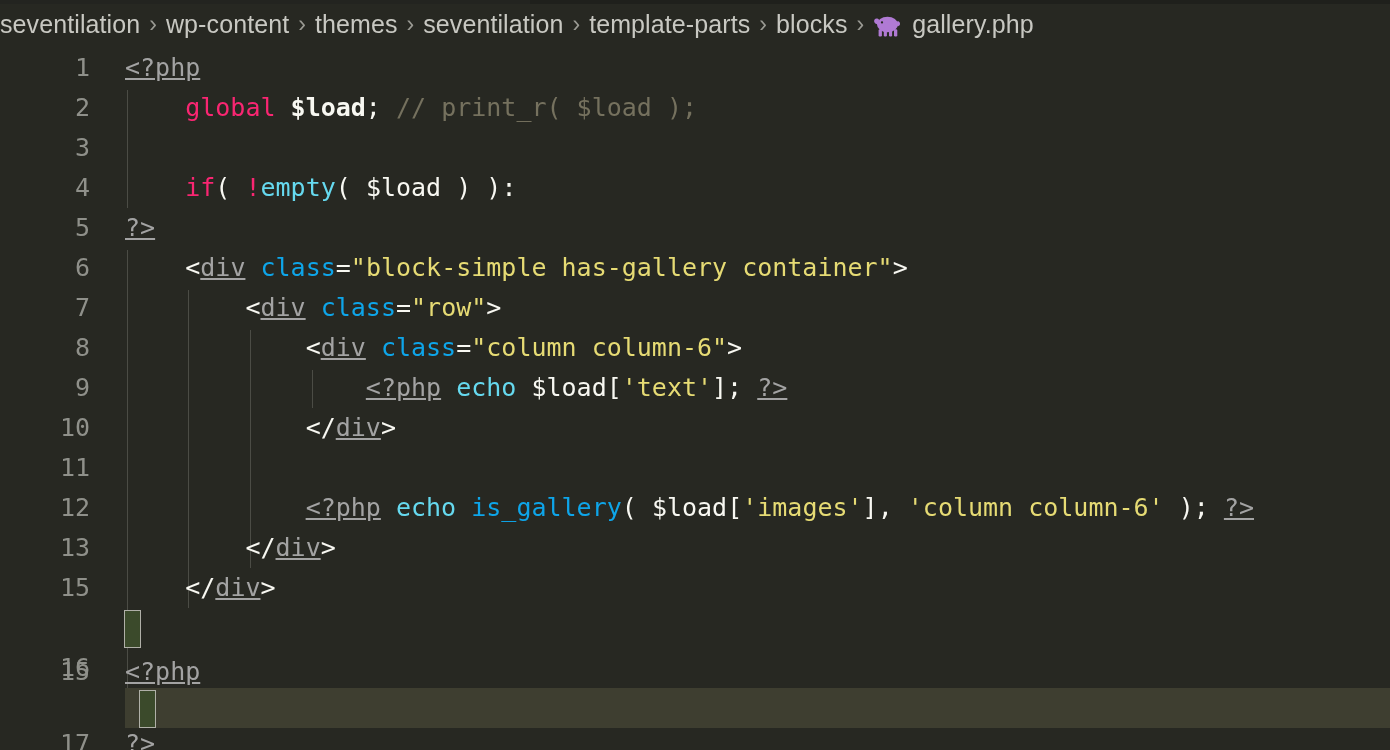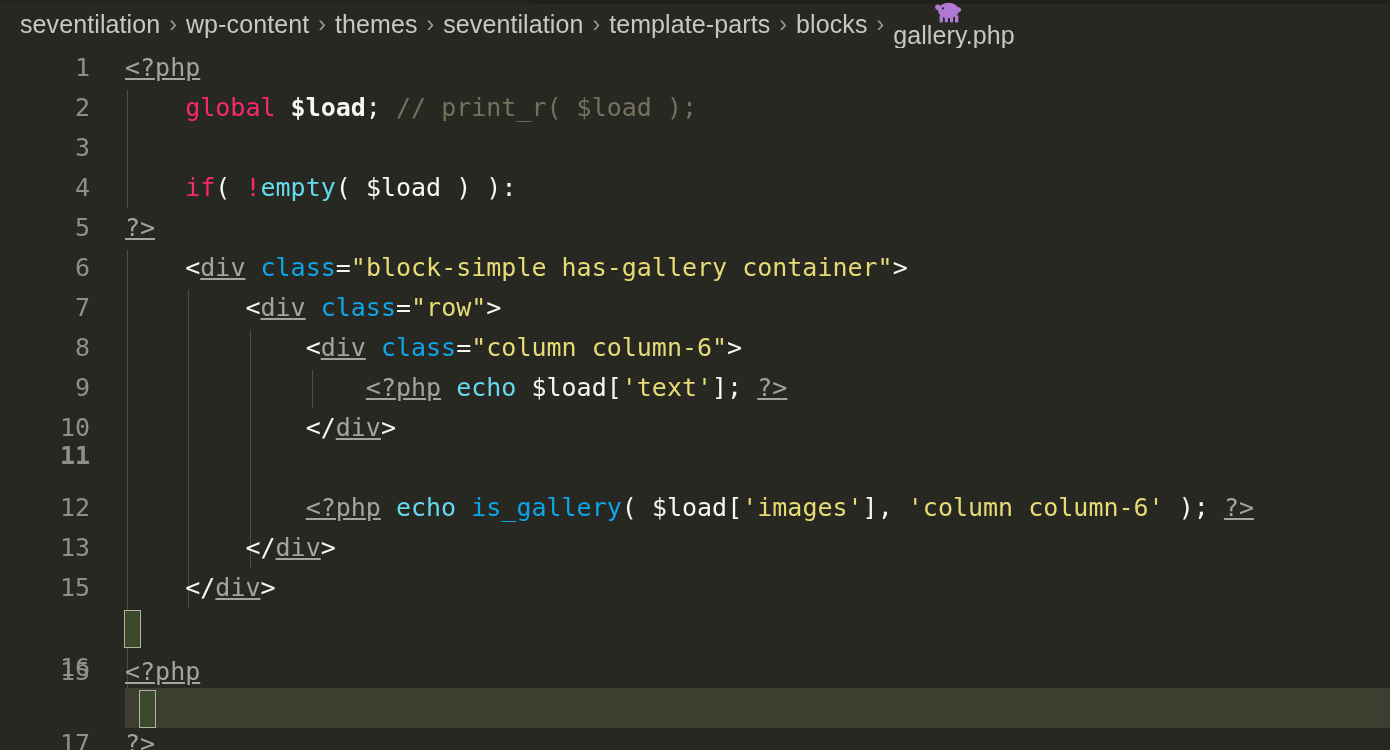--- a/index.html
+++ b/index.html
@@ -16,21 +16,20 @@
 
   
   #breadcrumb-bar {
     position: absolute;
     left: 0; top: 0;
     width: 1390px;
     height: 48px;
     background: #272822;
     display: flex;
     align-items: center;
-    padding-left: 20px;
     box-sizing: border-box;
     white-space: nowrap;
   }
   #breadcrumb-topstrip {
     position: absolute;
     left: 0; top: 0;
     width: 1390px;
     height: 4px;
     background: #232420;
   }
@@ -50,21 +49,20 @@
   .crumb-sep {
     font-family: "Liberation Sans", sans-serif;
     font-size: 23px;
     color: #9a9a93;
     margin: 0 9px;
     display: inline-block;
   }
   .crumb-file {
     display: inline-flex;
     align-items: center;
-    flex-direction: column;
   }
   .php-icon {
     display: inline-block;
     width: 28px;
     height: 22px;
     margin-right: 11px;
     position: relative;
     top: 1px;
   }
 
@@ -242,21 +240,21 @@
   <div class="line" style="top:320px;">
     <span class="gutter-num">9</span>
     <span class="code">                <span class="t-tag">&lt;?php</span> <span class="t-builtin">echo</span> <span class="t-plain">$load[</span><span class="t-str">'text'</span><span class="t-plain">];</span> <span class="t-tag">?&gt;</span></span>
   </div>
 
   <div class="line" style="top:360px;">
     <span class="gutter-num">10</span>
     <span class="code">            <span class="t-plain">&lt;/</span><span class="t-tag">div</span><span class="t-plain">&gt;</span></span>
   </div>
 
-  <div class="line" style="top:388px;font-weight:bold;">
+  <div class="line" style="top:400px;">
     <span class="gutter-num">11</span>
     <span class="code"></span>
   </div>
 
   <div class="line" style="top:440px;">
     <span class="gutter-num">12</span>
     <span class="code">            <span class="t-tag">&lt;?php</span> <span class="t-builtin">echo</span> <span class="t-fn">is_gallery</span><span class="t-plain">(</span> <span class="t-plain">$load[</span><span class="t-str">'images'</span><span class="t-plain">],</span> <span class="t-str">'column column-6'</span> <span class="t-plain">);</span> <span class="t-tag">?&gt;</span></span>
   </div>
 
   <div class="line" style="top:480px;">

